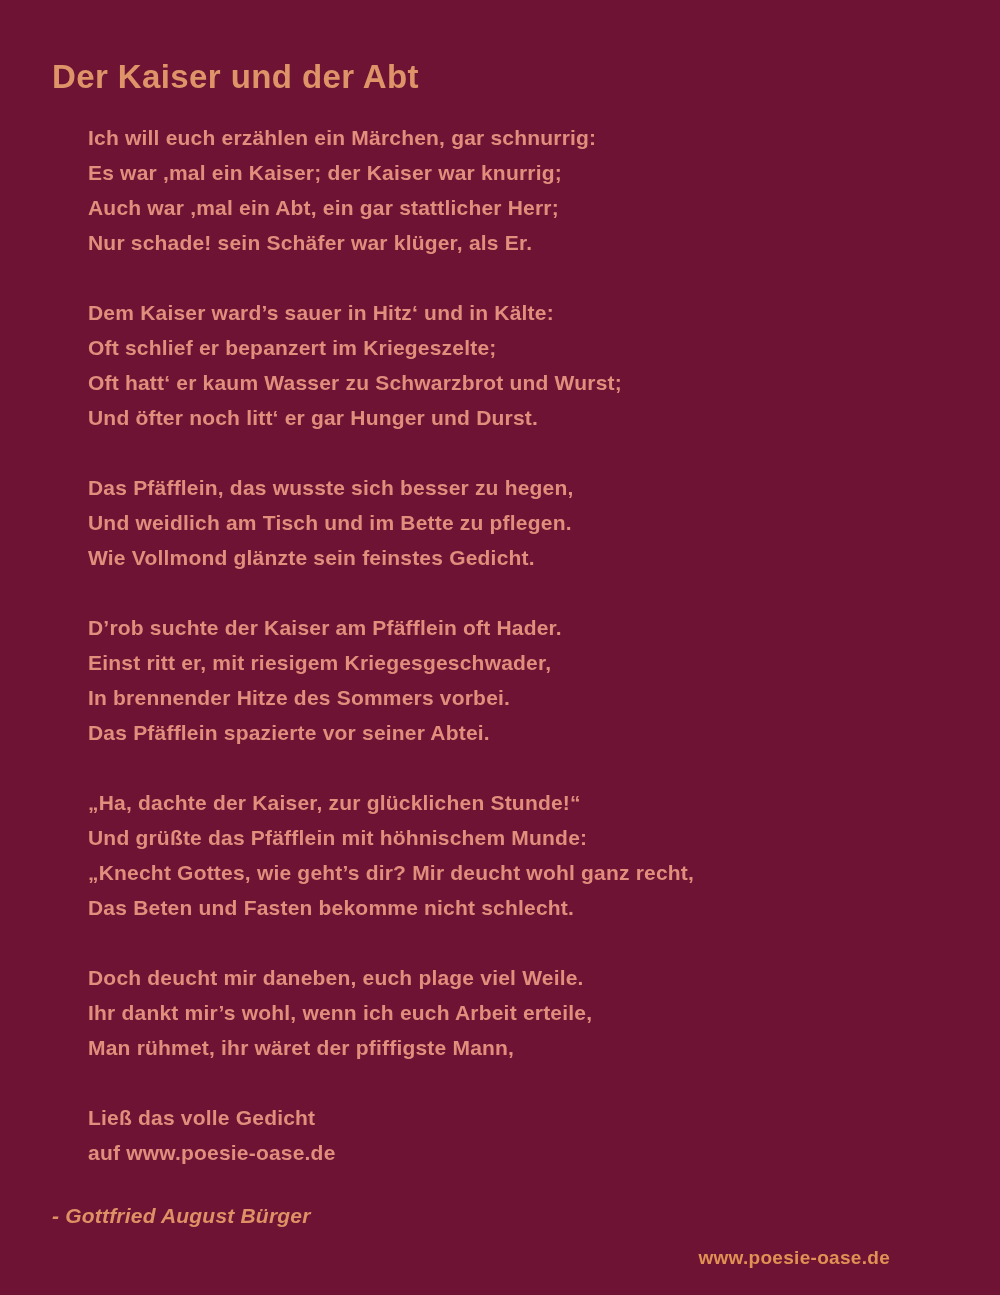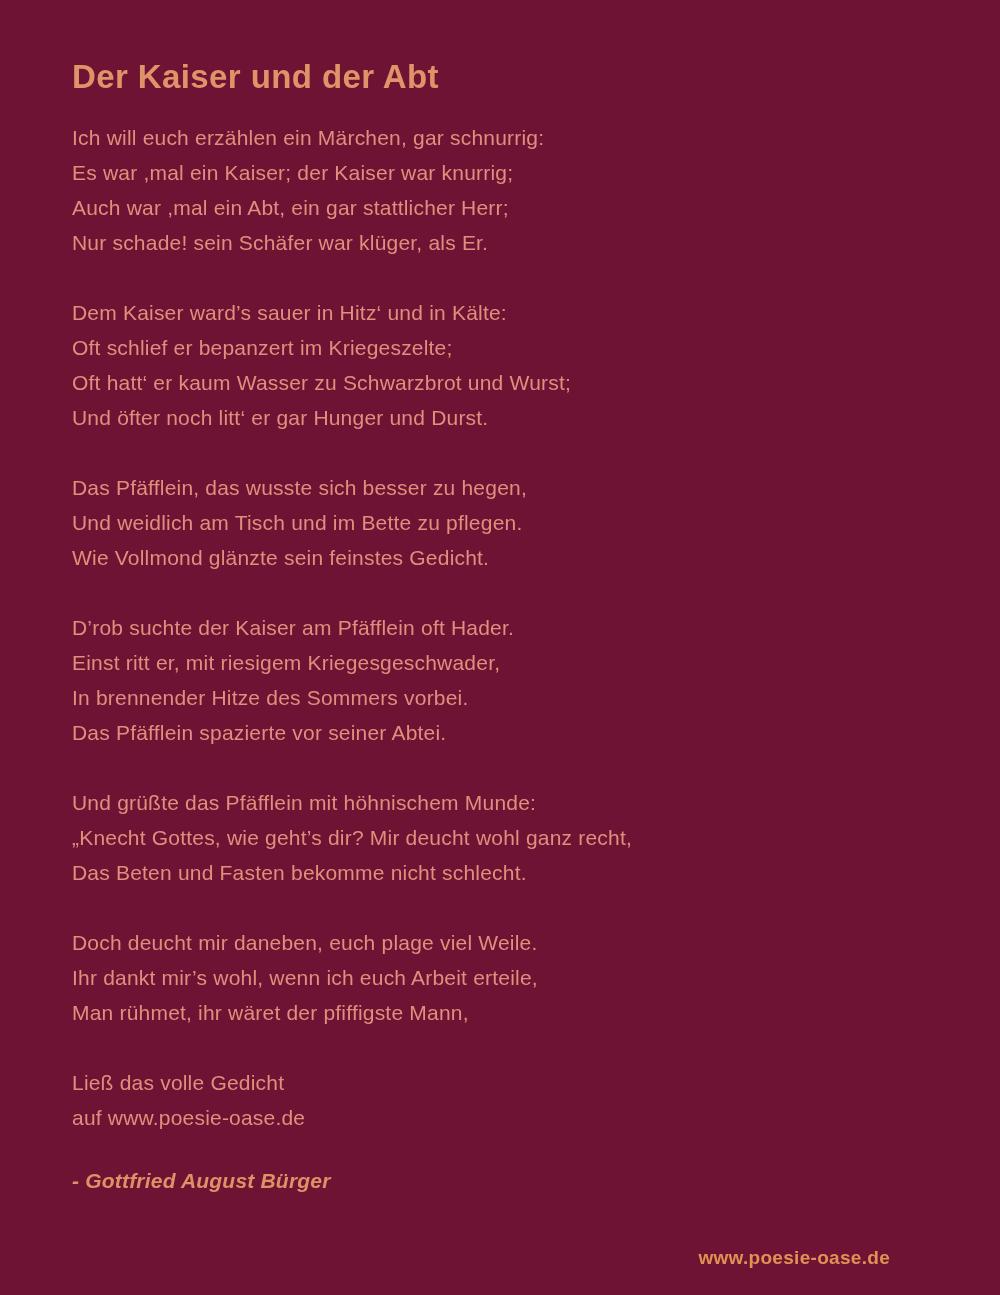--- a/index.html
+++ b/index.html
@@ -16,39 +16,40 @@
     height:1295px;
     background:var(--bg);
     font-family:"Liberation Sans","DejaVu Sans",sans-serif;
     position:relative;
     overflow:hidden;
   }
   .content{
     position:absolute;
     top:0;left:0;
     width:100%;
-    padding:58px 40px 0 72px;
+    padding:58px 40px 0 52px;
   }
   .poem-title{
     margin:0 0 24px 0;
     font-size:33px;
     font-weight:700;
     letter-spacing:0.4px;
     color:var(--title);
   }
   .stanza{
     margin:0 0 35px 0;
   }
   .line{
     font-size:21px;
     line-height:35px;
-    font-weight:400;
+    font-weight:700;
     letter-spacing:0.2px;
     color:var(--body);
     white-space:nowrap;
+    margin-left:36px;
   }
   .teaser{
     margin:0 0 0 0;
   }
   .author-line{
     margin-top:28px;
     font-size:21px;
     line-height:35px;
     font-weight:600;
     letter-spacing:0.2px;
@@ -92,20 +93,21 @@
         <div class="line">Und weidlich am Tisch und im Bette zu pflegen.</div>
         <div class="line">Wie Vollmond glänzte sein feinstes Gedicht.</div>
       </div>
       <div class="stanza">
         <div class="line">D’rob suchte der Kaiser am Pfäfflein oft Hader.</div>
         <div class="line">Einst ritt er, mit riesigem Kriegesgeschwader,</div>
         <div class="line">In brennender Hitze des Sommers vorbei.</div>
         <div class="line">Das Pfäfflein spazierte vor seiner Abtei.</div>
       </div>
       <div class="stanza">
+        <div class="line">„Ha, dachte der Kaiser, zur glücklichen Stunde!“</div>
         <div class="line">Und grüßte das Pfäfflein mit höhnischem Munde:</div>
         <div class="line">„Knecht Gottes, wie geht’s dir? Mir deucht wohl ganz recht,</div>
         <div class="line">Das Beten und Fasten bekomme nicht schlecht.</div>
       </div>
       <div class="stanza">
         <div class="line">Doch deucht mir daneben, euch plage viel Weile.</div>
         <div class="line">Ihr dankt mir’s wohl, wenn ich euch Arbeit erteile,</div>
         <div class="line">Man rühmet, ihr wäret der pfiffigste Mann,</div>
       </div>
     </div>

